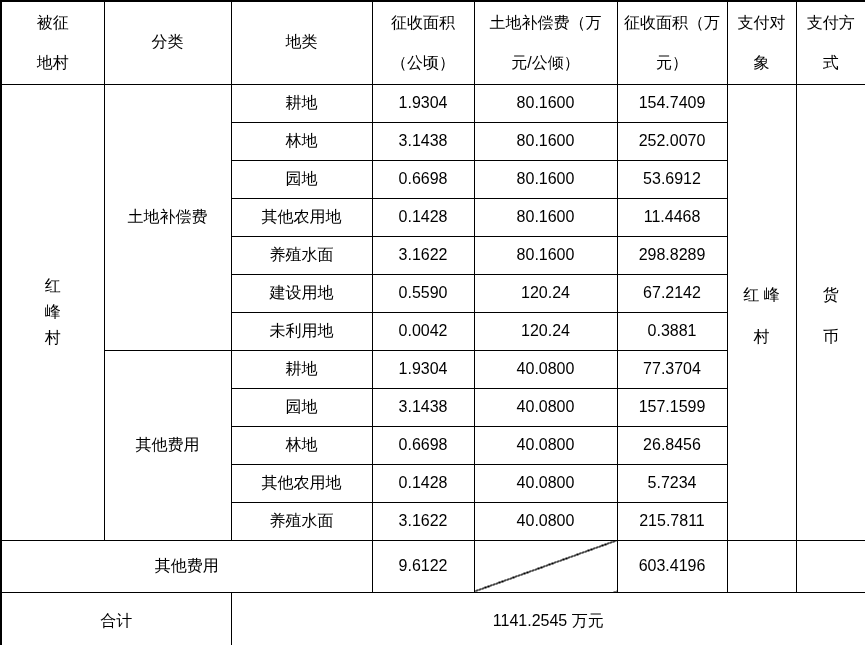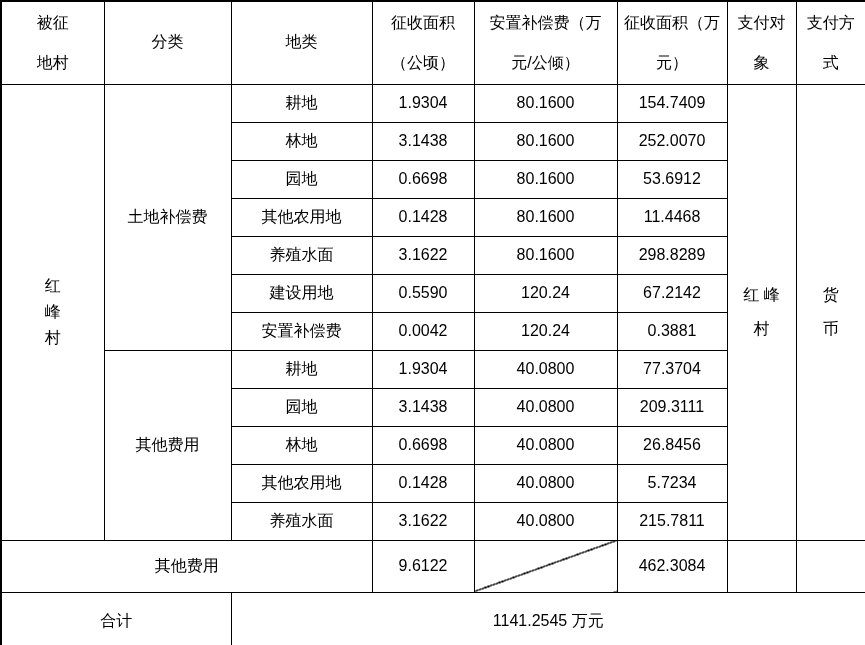--- a/index.html
+++ b/index.html
@@ -4,21 +4,21 @@
 <style>
   html,body{margin:0;padding:0;background:#ffffff;}
   body{width:865px;height:645px;overflow:hidden;
        font-family:"Liberation Sans","DejaVu Sans",sans-serif;color:#000;}
   table{border-collapse:collapse;table-layout:fixed;width:865px;height:643px;
         border:2px solid #000;background:#fff;}
   td,th{border:1px solid #000;text-align:center;vertical-align:middle;
         font-weight:normal;font-size:16px;padding:0;overflow:hidden;}
   .hdr-line{line-height:40px;}
   .v-line{line-height:26px;}
-  .pay-line{line-height:34px;}
+  .pay-line{line-height:34px;margin-top:8px;}
   .diag-cell{background:linear-gradient(to bottom right,
       transparent calc(50% - 0.7px),
       #000 calc(50% - 0.7px),
       #000 calc(50% + 0.7px),
       transparent calc(50% + 0.7px));}
   tr.hrow{height:83px;}
   tr.drow{height:38px;}
   tr.orow{height:52px;}
   tr.trow{height:59px;}
 </style>
@@ -43,21 +43,21 @@
       <div class="hdr-line">被征</div>
       <div class="hdr-line">地村</div>
     </th>
     <th>分类</th>
     <th>地类</th>
     <th>
       <div class="hdr-line">征收面积</div>
       <div class="hdr-line">（公顷）</div>
     </th>
     <th>
-      <div class="hdr-line">安置补偿费（万</div>
+      <div class="hdr-line">土地补偿费（万</div>
       <div class="hdr-line">元/公倾）</div>
     </th>
     <th>
       <div class="hdr-line">征收面积（万</div>
       <div class="hdr-line">元）</div>
     </th>
     <th>
       <div class="hdr-line">支付对</div>
       <div class="hdr-line">象</div>
     </th>
@@ -111,38 +111,38 @@
     <td>80.1600</td>
     <td>298.8289</td>
   </tr>
   <tr class="drow">
     <td>建设用地</td>
     <td>0.5590</td>
     <td>120.24</td>
     <td>67.2142</td>
   </tr>
   <tr class="drow">
-    <td>安置补偿费</td>
+    <td>未利用地</td>
     <td>0.0042</td>
     <td>120.24</td>
     <td>0.3881</td>
   </tr>
 
   <tr class="drow">
     <td rowspan="5">其他费用</td>
     <td>耕地</td>
     <td>1.9304</td>
     <td>40.0800</td>
     <td>77.3704</td>
   </tr>
   <tr class="drow">
     <td>园地</td>
     <td>3.1438</td>
     <td>40.0800</td>
-    <td>209.3111</td>
+    <td>157.1599</td>
   </tr>
   <tr class="drow">
     <td>林地</td>
     <td>0.6698</td>
     <td>40.0800</td>
     <td>26.8456</td>
   </tr>
   <tr class="drow">
     <td>其他农用地</td>
     <td>0.1428</td>
@@ -153,21 +153,21 @@
     <td>养殖水面</td>
     <td>3.1622</td>
     <td>40.0800</td>
     <td>215.7811</td>
   </tr>
 
   <tr class="orow">
     <td colspan="3">其他费用</td>
     <td>9.6122</td>
     <td class="diag-cell"></td>
-    <td>462.3084</td>
+    <td>603.4196</td>
     <td></td>
     <td></td>
   </tr>
 
   <tr class="trow">
     <td colspan="2">合计</td>
     <td colspan="6">1141.2545 万元</td>
   </tr>
 </tbody>
   </table>

